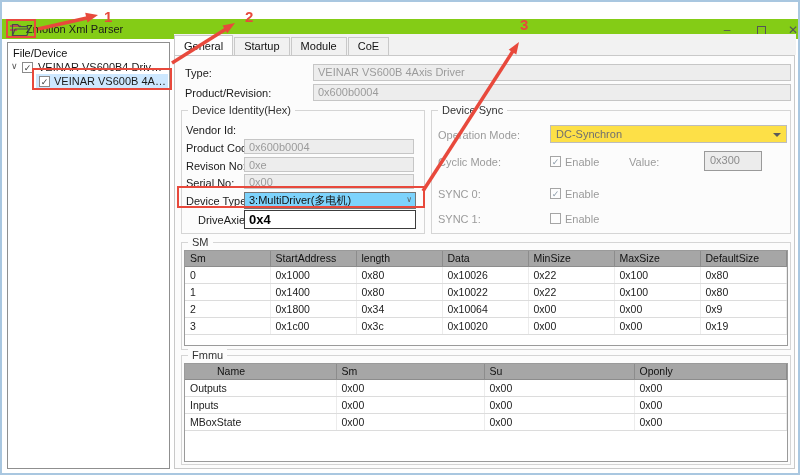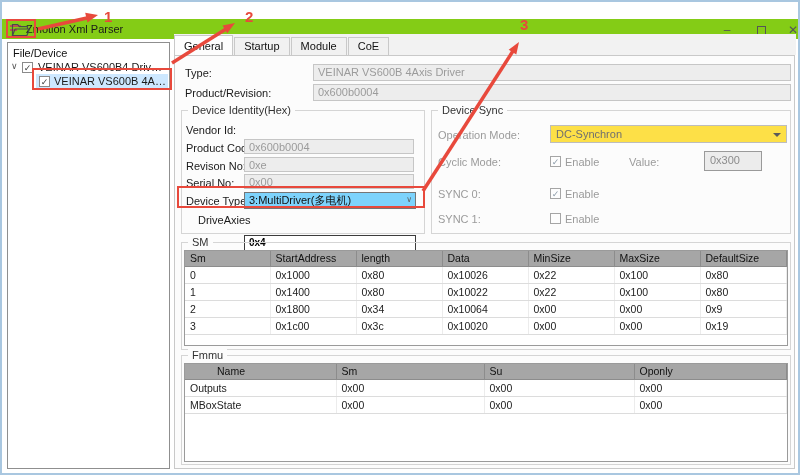--- a/index.html
+++ b/index.html
@@ -44,21 +44,21 @@
   
   .page { position:absolute; left:172px; top:53px; width:621px; height:414px; background:#fcfcfc; border:1px solid #c9c9c9; z-index:2; }
   .lbl { position:absolute; color:#1a1a1a; white-space:nowrap; }
   .lbl.dim, .dimtext { color:#9b9b9b; }
   .field-ro { position:absolute; background:#ededed; border:1px solid #c6c6c6; color:#9b9b9b; padding:1px 4px; overflow:hidden; white-space:nowrap; }
   .groupbox { position:absolute; border:1px solid #d5d5d5; }
   .legend { position:absolute; top:-7px; left:6px; background:#fcfcfc; padding:0 4px; color:#333; white-space:nowrap; }
   
   .dropdown { position:absolute; background:#7dd3fc; border:1px solid #767676; color:#111; padding:0 14px 1px 4px; white-space:nowrap; }
   .dropdown .chev { position:absolute; right:3px; top:2px; color:#606060; font-size:8px; }
-  .input-dark { position:absolute; background:#fff; border:1px solid #3c3c3c; color:#000; padding:1px 4px; font-size:10px; font-weight:600;margin-top:25px; }
+  .input-dark { position:absolute; background:#fff; border:1px solid #3c3c3c; color:#000; padding:1px 4px; font-size:13px; font-weight:600; }
   
   .dd-disabled { position:absolute; background:#fde047; border:1px solid #bdbdbd; color:#6f6f6f; padding:2px 16px 1px 5px; }
   .dd-disabled .tri { position:absolute; right:5px; top:7px; width:0; height:0; border-left:4px solid transparent; border-right:4px solid transparent; border-top:4px solid #5a5a5a; }
   .cb2 { position:absolute; width:11px; height:11px; border:1px solid #a5a5a5; background:#fdfdfd; text-align:center; line-height:10px; font-size:9px; color:#8a9aa8; }
   .field-val { position:absolute; background:#ececec; border:1px solid #9a9a9a; color:#8c8c8c; padding:2px 5px; }
   
   .listview { position:absolute; border:1px solid #9a9a9a; background:#fff; overflow:hidden; }
   table.lv { border-collapse:collapse; width:100%; font-size:10.5px; table-layout:fixed; }
   table.lv th { background:#a6a6a6; color:#111; font-weight:normal; text-align:left; padding:1px 5px; height:15px; border-right:1px solid #8c8c8c; border-bottom:1px solid #8c8c8c; overflow:hidden; white-space:nowrap; }
   table.lv td { color:#222; padding:1px 5px; height:17px; border-right:1px solid #ececec; border-bottom:1px solid #dcdcdc; overflow:hidden; white-space:nowrap; }
@@ -227,20 +227,26 @@
               </tr>
             </thead>
             <tbody>
               <tr>
                 <td>Outputs</td>
                 <td>0x00</td>
                 <td>0x00</td>
                 <td>0x00</td>
               </tr>
               <tr>
+                <td>Inputs</td>
+                <td>0x00</td>
+                <td>0x00</td>
+                <td>0x00</td>
+              </tr>
+              <tr>
                 <td>MBoxState</td>
                 <td>0x00</td>
                 <td>0x00</td>
                 <td>0x00</td>
               </tr>
             </tbody>
           </table>
         </div>
     </div>
 

